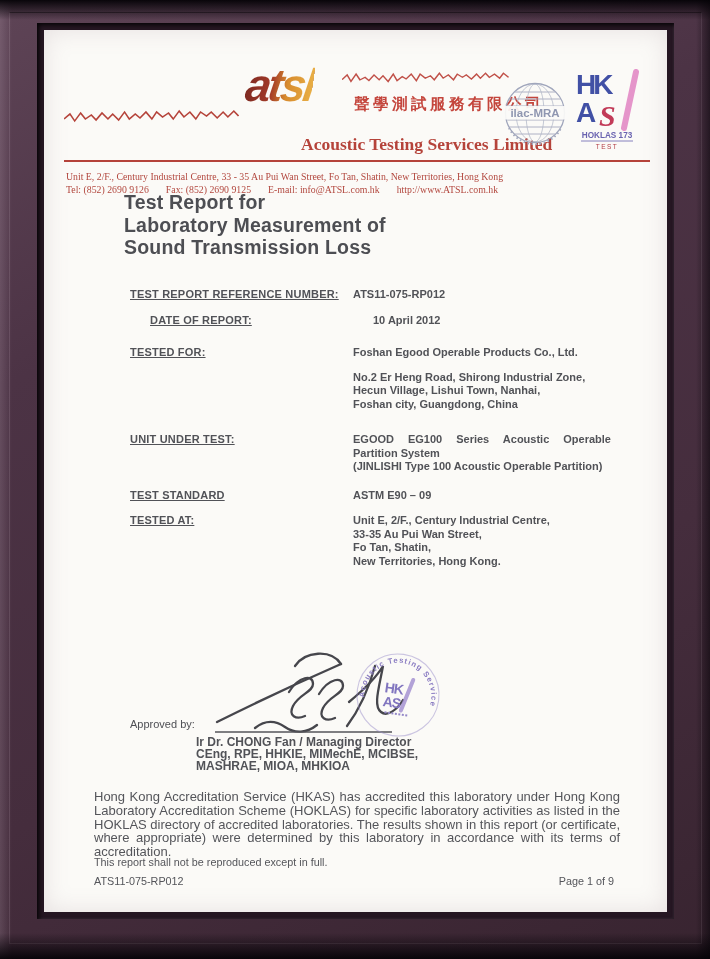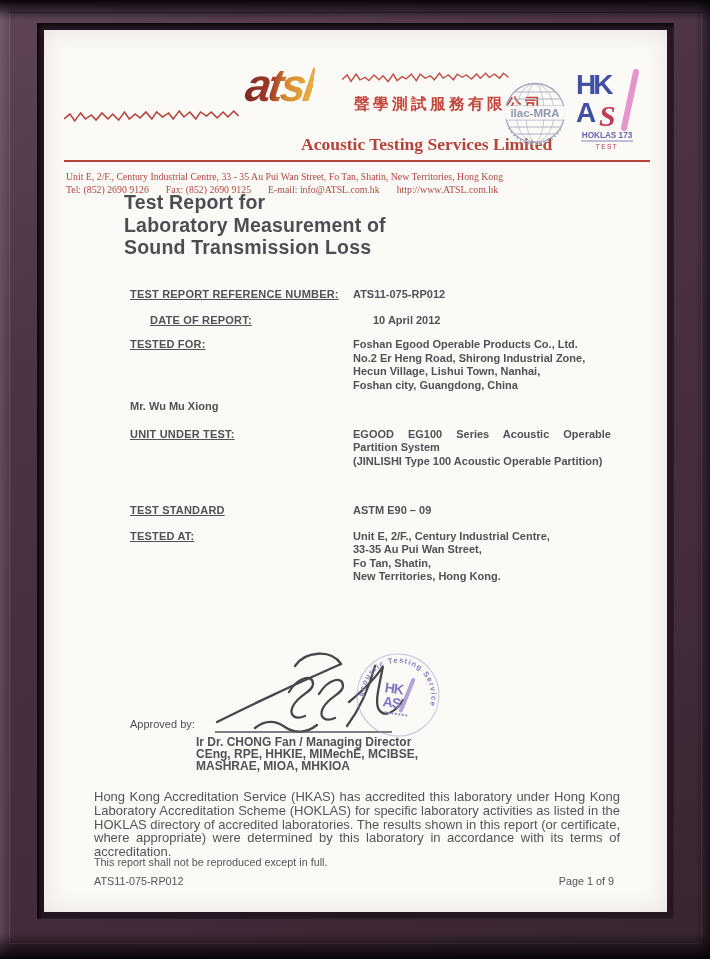--- a/index.html
+++ b/index.html
@@ -60,25 +60,25 @@
 
   
   .report-title { font-size:19.5px; line-height:22.5px; font-weight:bold; color:#4d4e53; letter-spacing:.2px; }
 
   
   .fields { width:482px; font-size:11px; line-height:13.5px; font-weight:bold; color:#515257; }
   .field-row { display:grid; grid-template-columns:223px 1fr; }
   .field-label { letter-spacing:.2px;text-decoration:underline; }
   .field-value { text-align:justify; white-space:pre-line; width:258px; }
   .field-row:nth-child(1){ margin-bottom:12px; }
-  .field-row:nth-child(2){ margin-bottom:11px;padding-left:20px; }
-  .field-row:nth-child(3){ }
+  .field-row:nth-child(2){ margin-bottom:19px;padding-left:20px; }
+  .field-row:nth-child(3){ margin-bottom:11px; }
   .field-row:nth-child(4){ margin-bottom:8px;  }
   .field-row:nth-child(5){ margin-bottom:14px; }
-  .field-row:nth-child(6){ margin-bottom:36px; }
+  .field-row:nth-child(6){ margin-bottom:15px; }
   .field-row:nth-child(7){ margin-bottom:12px; }
 
   
   .approved-label { font-size:11px; color:#4e4f54; }
   .signatory { font-size:12px; font-weight:bold; line-height:12.2px; color:#515257; }
 
   
   .accreditation { width:526px; font-size:13px; line-height:13.8px; text-align:justify; color:#54555a; }
   .repro-note    { font-size:10.8px; color:#54555a; }
   .ref-row { width:520px; display:flex; justify-content:space-between; font-size:10.8px; color:#54555a; }
@@ -169,21 +169,20 @@
         <div class="field-label">TESTED FOR:</div>
         <div class="field-value">Foshan Egood Operable Products Co., Ltd.</div>
       </div>
       <div class="field-row">
         <div class="field-label"></div>
         <div class="field-value">No.2 Er Heng Road, Shirong Industrial Zone,
 Hecun Village, Lishui Town, Nanhai,
 Foshan city, Guangdong, China</div>
       </div>
       <div class="field-row">
-        <div class="field-value">Mr. Wu Mu Xiong</div>
       </div>
       <div class="field-row">
         <div class="field-label">UNIT UNDER TEST:</div>
         <div class="field-value">EGOOD EG100 Series Acoustic Operable Partition System
 (JINLISHI Type 100 Acoustic Operable Partition)</div>
       </div>
       <div class="field-row">
         <div class="field-label">TEST STANDARD</div>
         <div class="field-value">ASTM E90 – 09</div>
       </div>

